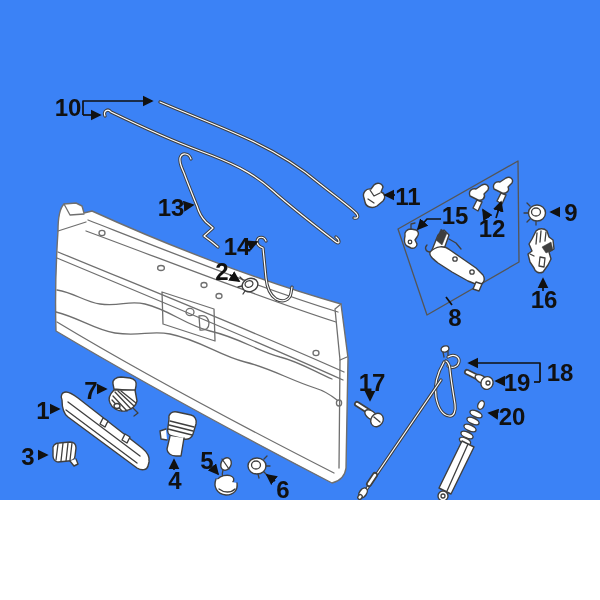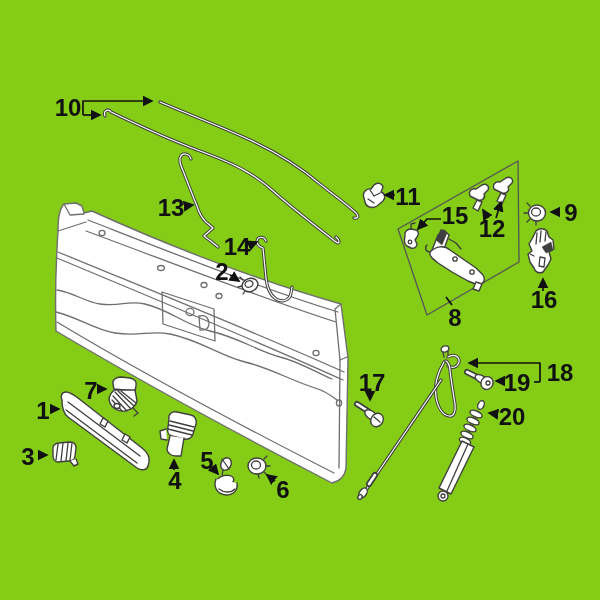--- a/index.html
+++ b/index.html
@@ -1,16 +1,16 @@
 <!DOCTYPE html>
 <html><head>
 <meta charset="utf-8">
 <style>
   html,body{margin:0;padding:0;background:#ffffff;}
-  .canvas{position:relative;width:600px;height:600px;background:#84cc16;overflow:hidden;
+  .canvas{position:relative;width:600px;height:500px;background:#3b82f6;overflow:hidden;
           font-family:"Liberation Sans",sans-serif;}
   svg{position:absolute;left:0;top:0;}
   
   .gline{fill:none;stroke:#6f6f6f;stroke-width:1.3;stroke-linejoin:round;stroke-linecap:round;}
   .gfill{fill:#ffffff;stroke:#6f6f6f;stroke-width:1.4;stroke-linejoin:round;}
   
   .pfill{fill:#ffffff;stroke:#3f3f3f;stroke-width:1.4;stroke-linejoin:round;stroke-linecap:round;}
   .pln{fill:none;stroke:#3f3f3f;stroke-width:1.3;stroke-linejoin:round;stroke-linecap:round;}
   .dark{fill:#3f3f3f;stroke:#3f3f3f;stroke-width:.5;}
   

